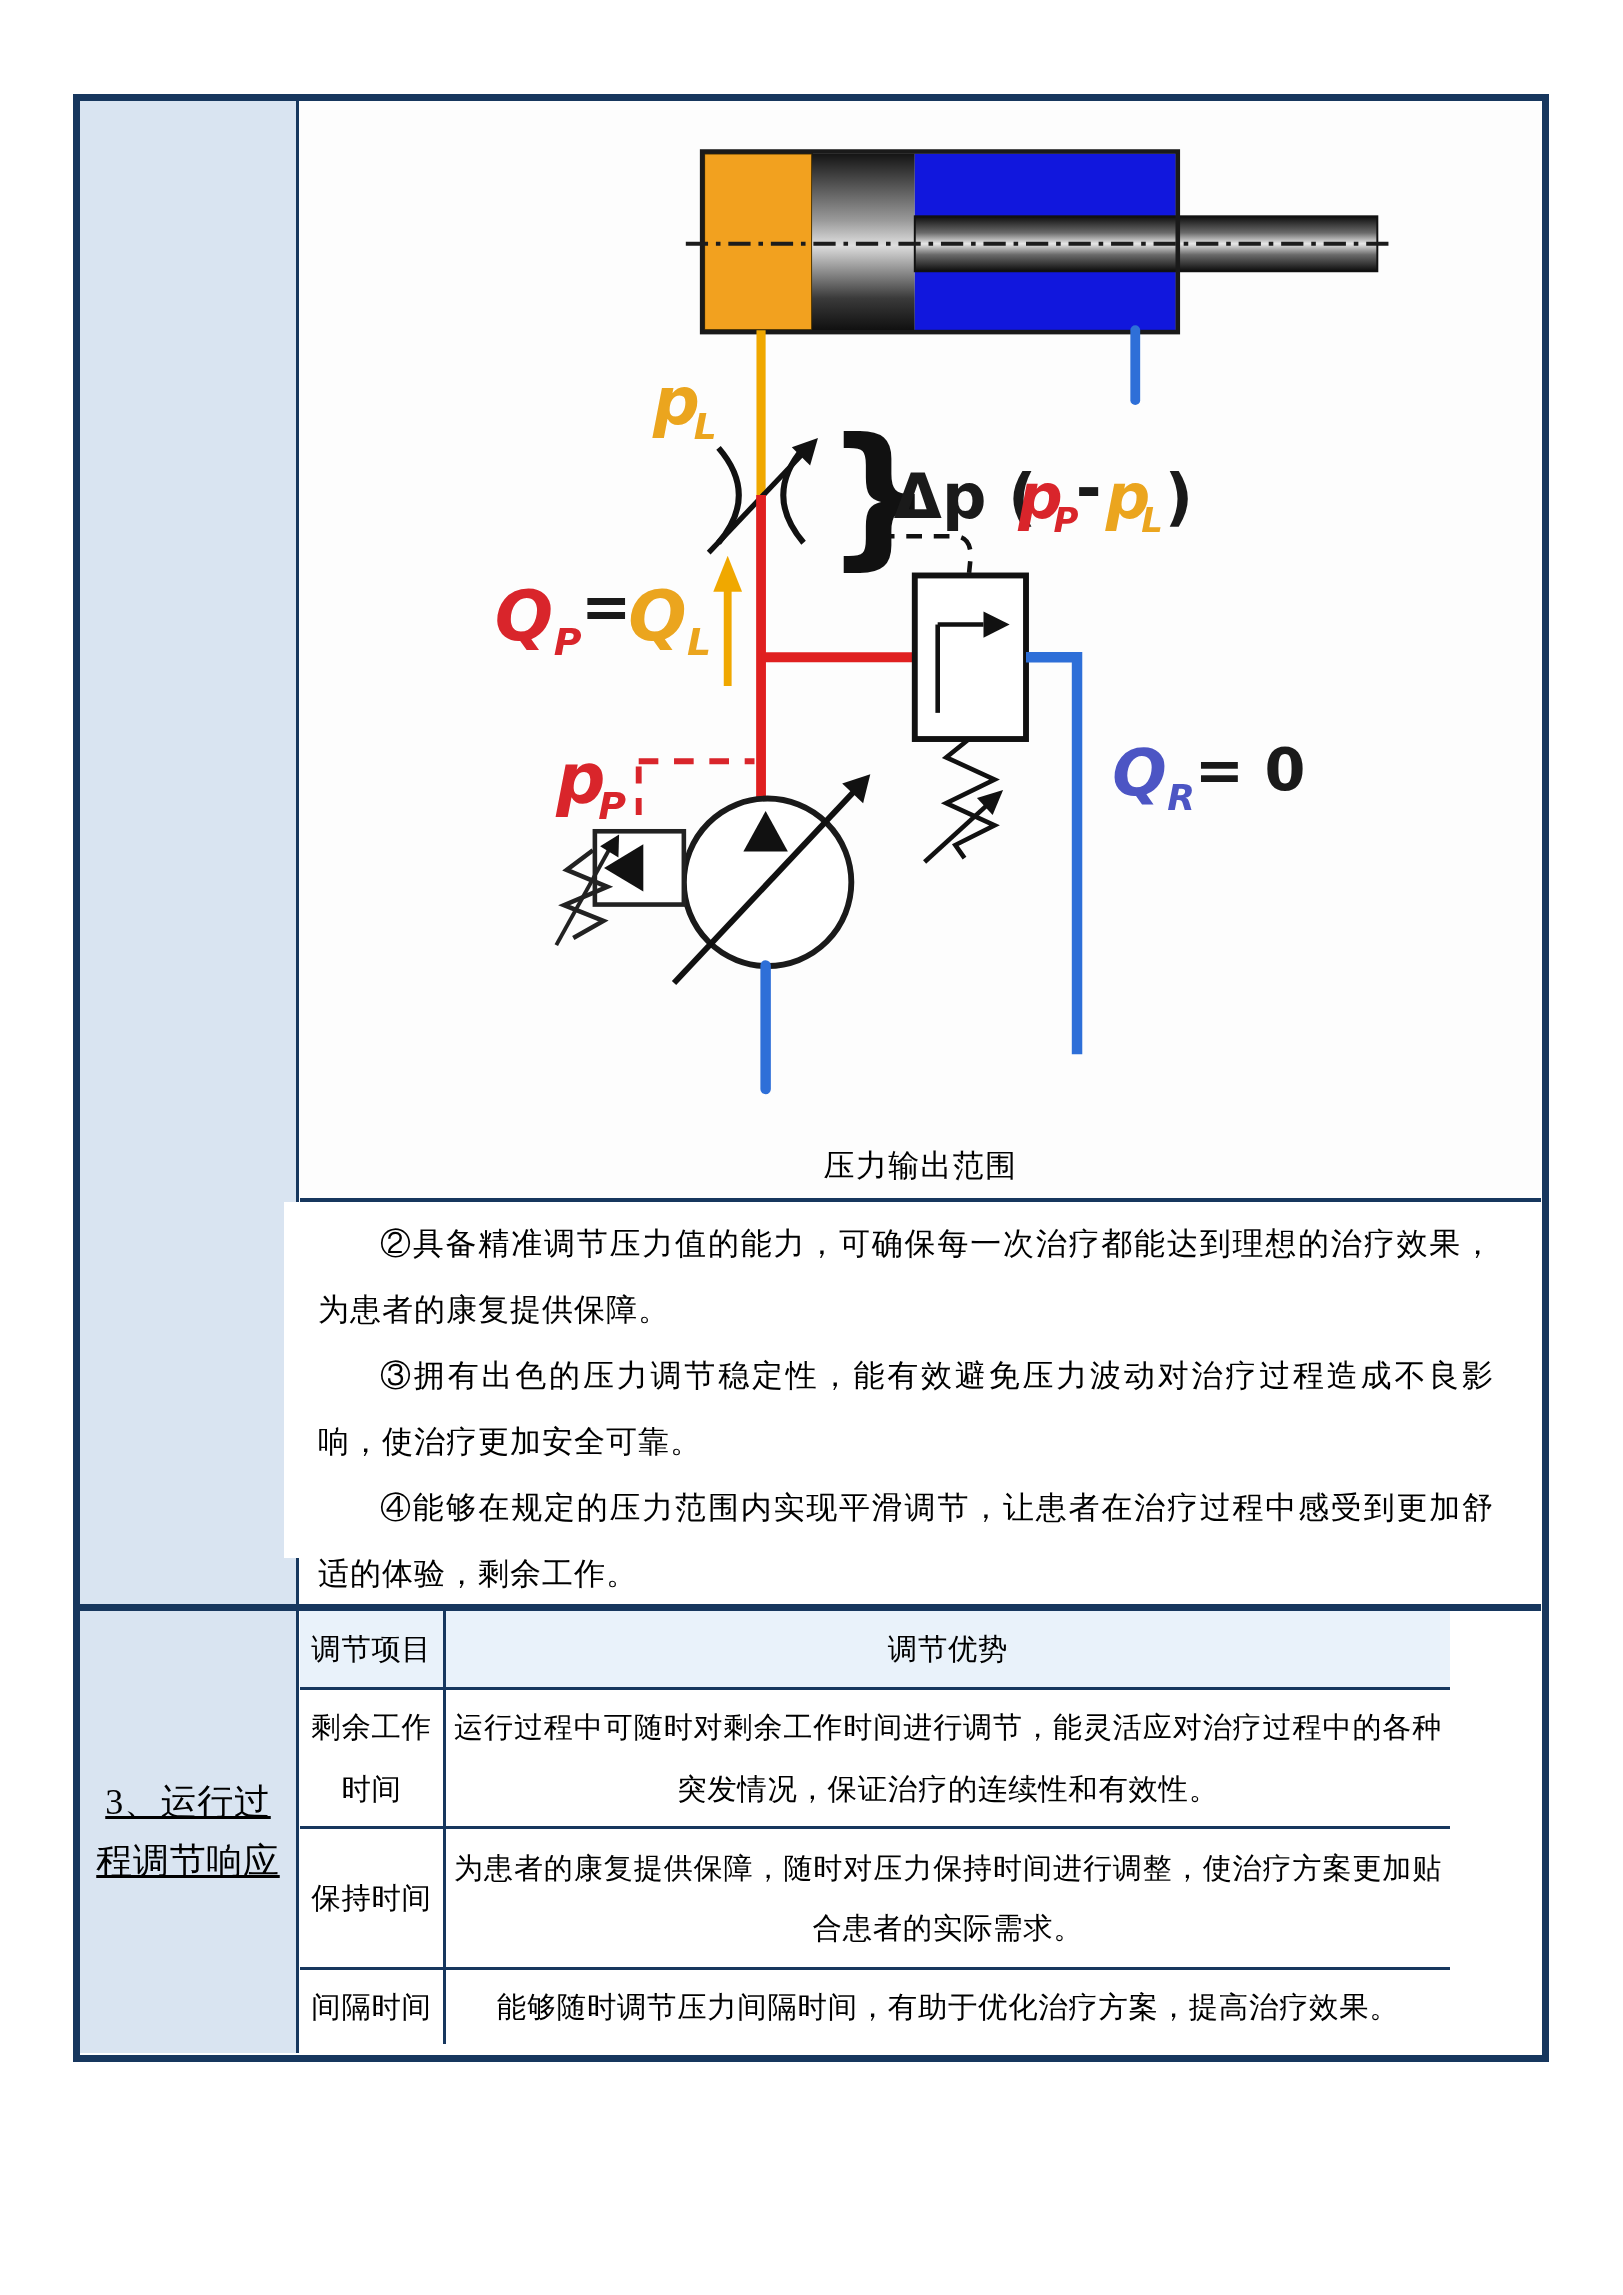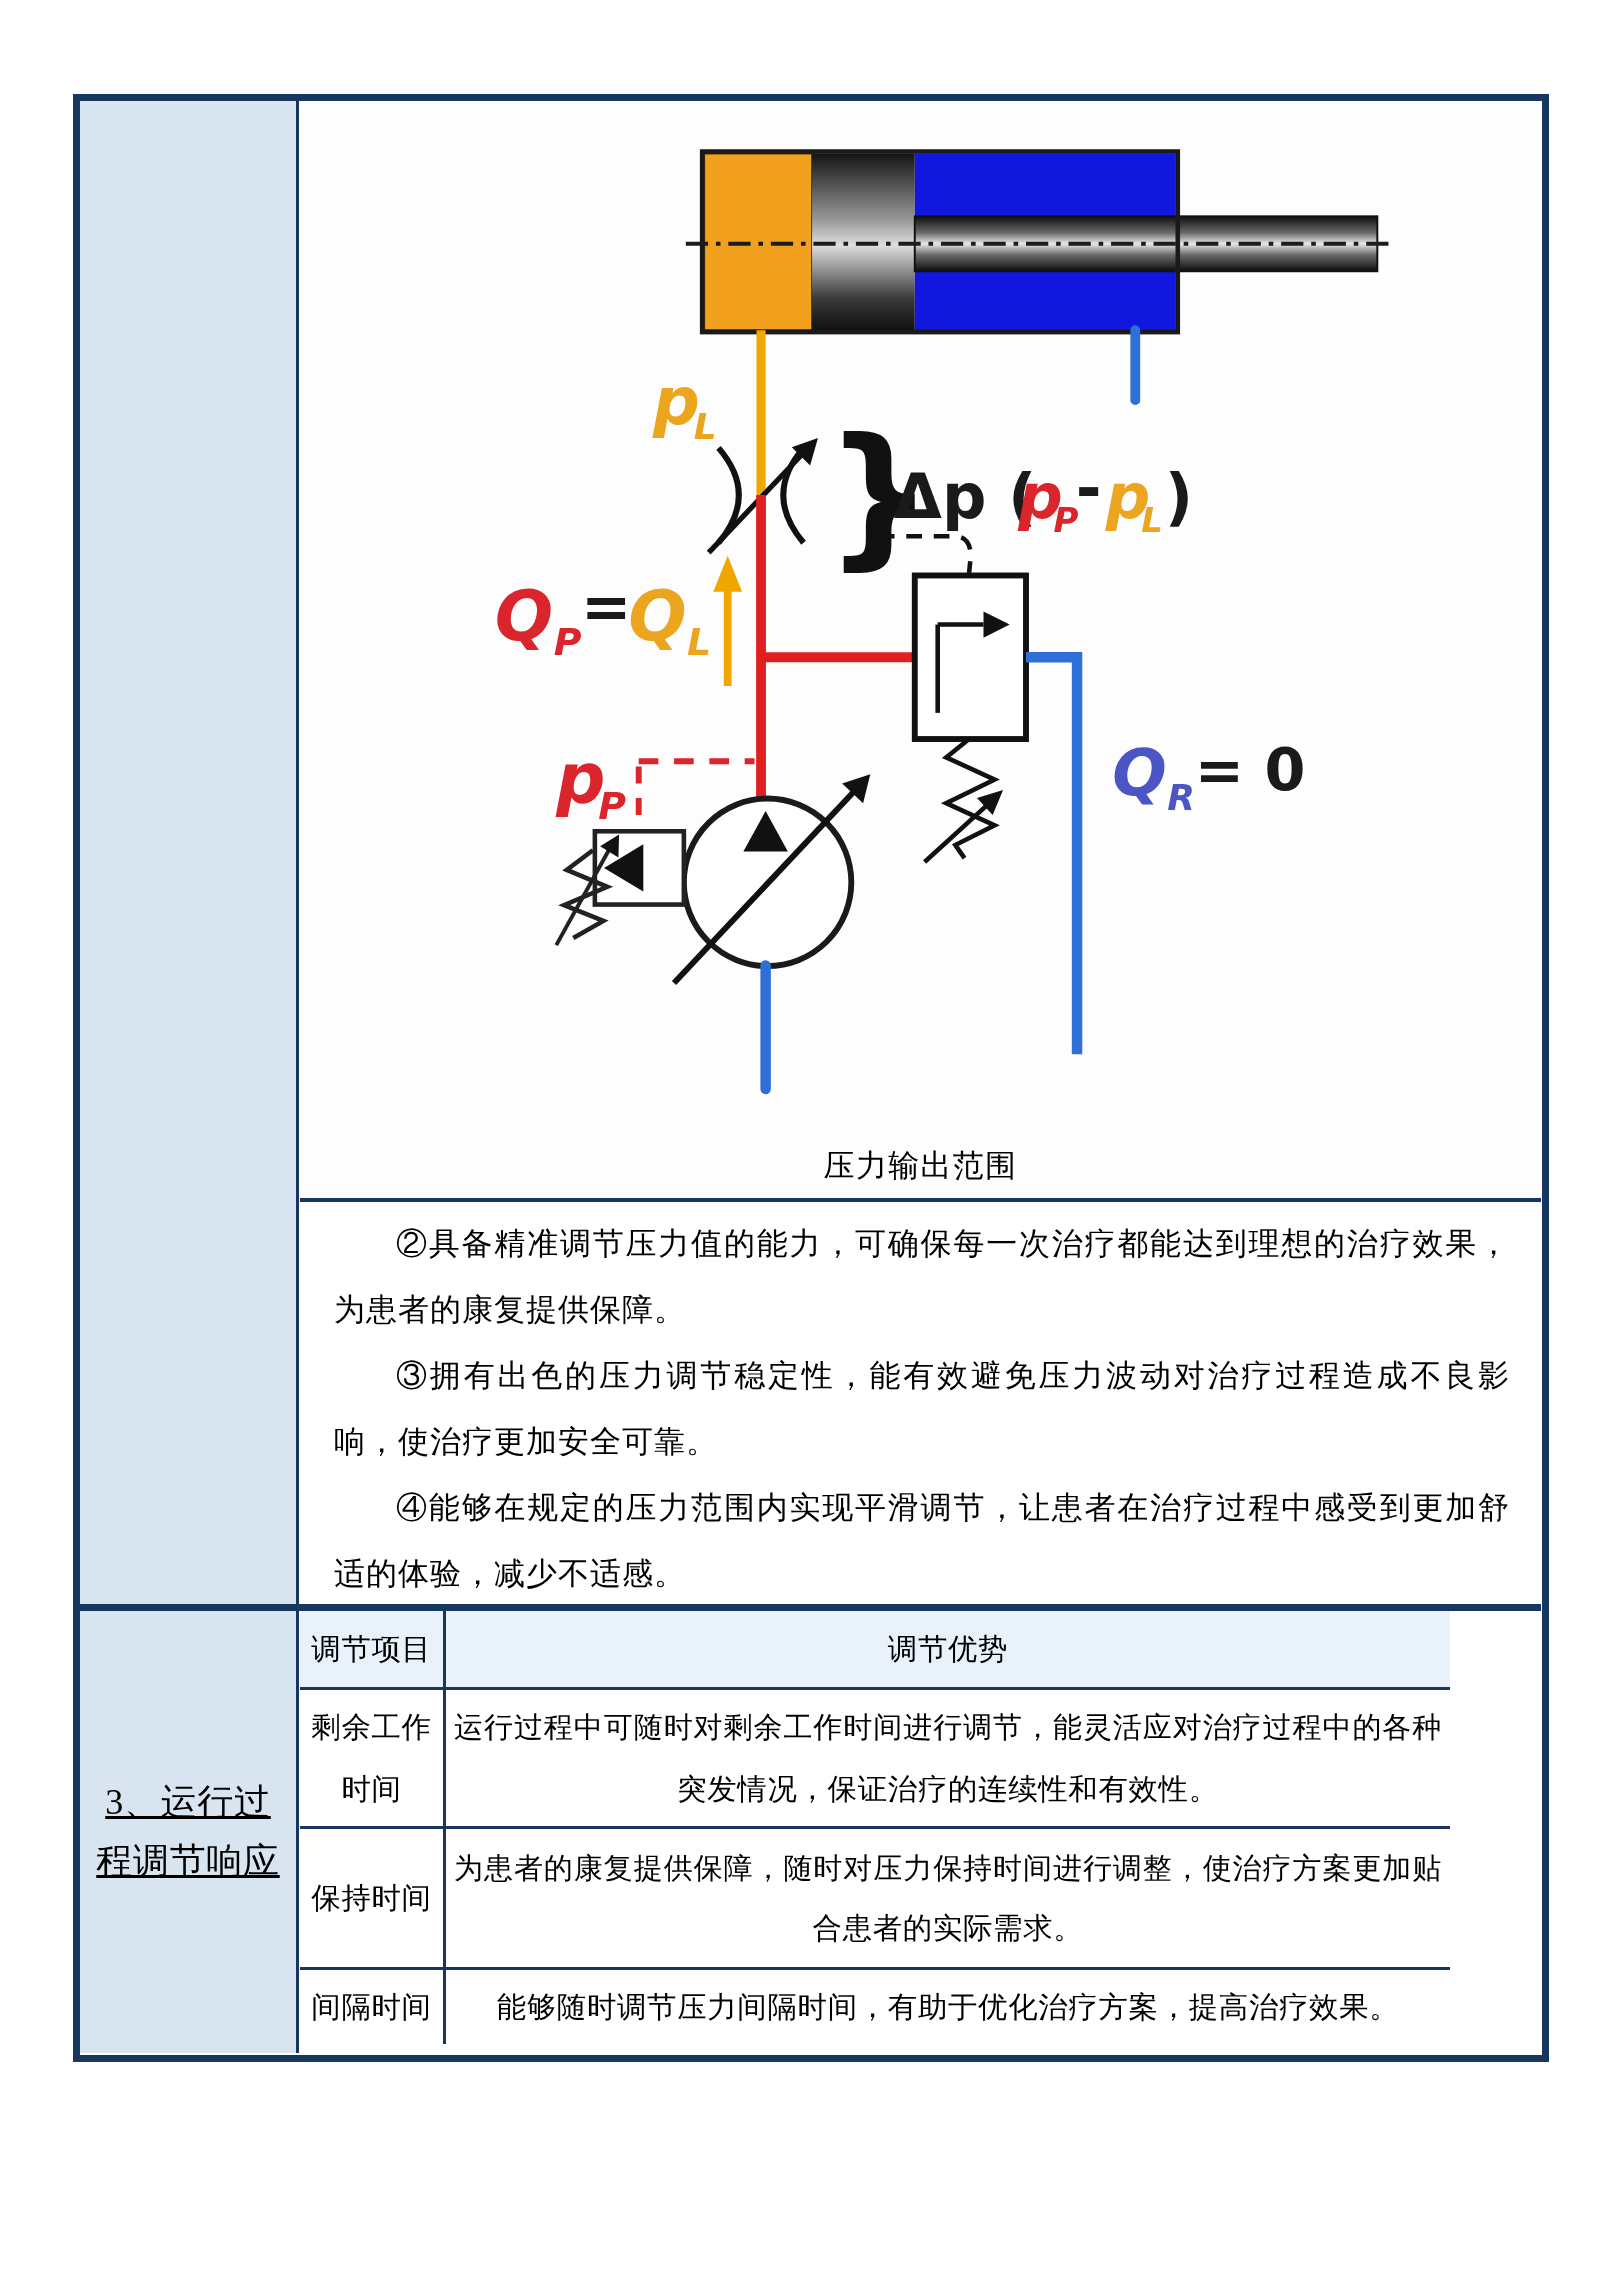--- a/index.html
+++ b/index.html
@@ -15,21 +15,21 @@
   
   .sidebar-top{
     position:absolute;left:0;top:0;width:216px;height:1503px;
     background:#d9e4f1;border-right:3.9px solid #17375e;box-sizing:content-box;
   }
   .diagram-cell{
     position:absolute;left:220px;top:0;width:1241px;height:1097px;background:#fdfdfd;
   }
   .h-divider-1{position:absolute;left:220px;top:1097px;width:1241px;height:3.9px;background:#17375e;}
   .text-cell{
-    position:absolute;left:220px;top:1101px;width:1241px;height:356px;background:#fff;
+    position:absolute;left:204px;top:1101px;width:1241px;height:356px;background:#fff;
     padding:9.2px 31px 0 34px;box-sizing:border-box;
   }
   .para-line{font-size:31px;line-height:66px;letter-spacing:1px;white-space:nowrap;}
   .para-line.l1{text-indent:2em;text-align:justify;text-align-last:justify;white-space:normal;}
   .para-line.l2{text-align:left;}
   
   .h-divider-2{position:absolute;left:0;top:1503px;width:1461px;height:6.5px;background:#17375e;}
   
   .row2{position:absolute;left:0;top:1510px;width:1461px;height:442px;}
   .sidebar-bottom{
@@ -187,21 +187,21 @@
       <div class="para">
         <div class="para-line l1">②具备精准调节压力值的能力，可确保每一次治疗都能达到理想的治疗效果，</div>
         <div class="para-line l2">为患者的康复提供保障。</div>
       </div>
       <div class="para">
         <div class="para-line l1">③拥有出色的压力调节稳定性，能有效避免压力波动对治疗过程造成不良影</div>
         <div class="para-line l2">响，使治疗更加安全可靠。</div>
       </div>
       <div class="para">
         <div class="para-line l1">④能够在规定的压力范围内实现平滑调节，让患者在治疗过程中感受到更加舒</div>
-        <div class="para-line l2">适的体验，减少不适感。</div>
+        <div class="para-line l2">适的体验，剩余工作。</div>
       </div>
     </div>
 
     <div class="h-divider-2"></div>
 
     <div class="row2">
       <div class="sidebar-bottom">
         <div class="sidebar-label">
           <div>3、运行过</div>
           <div>程调节响应</div>

